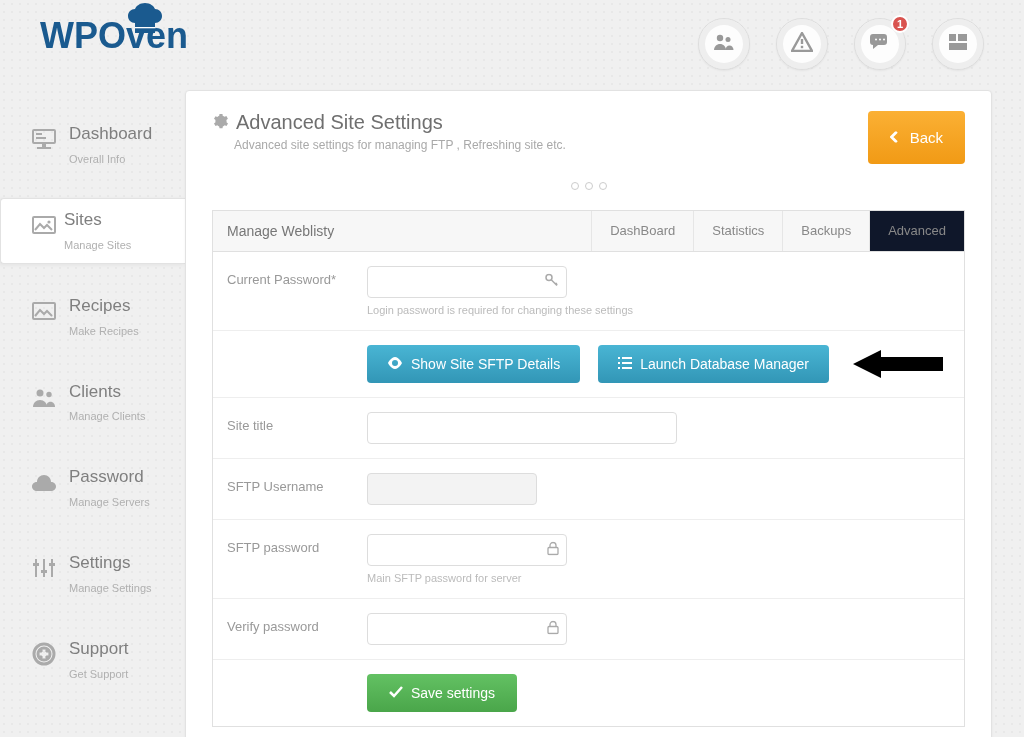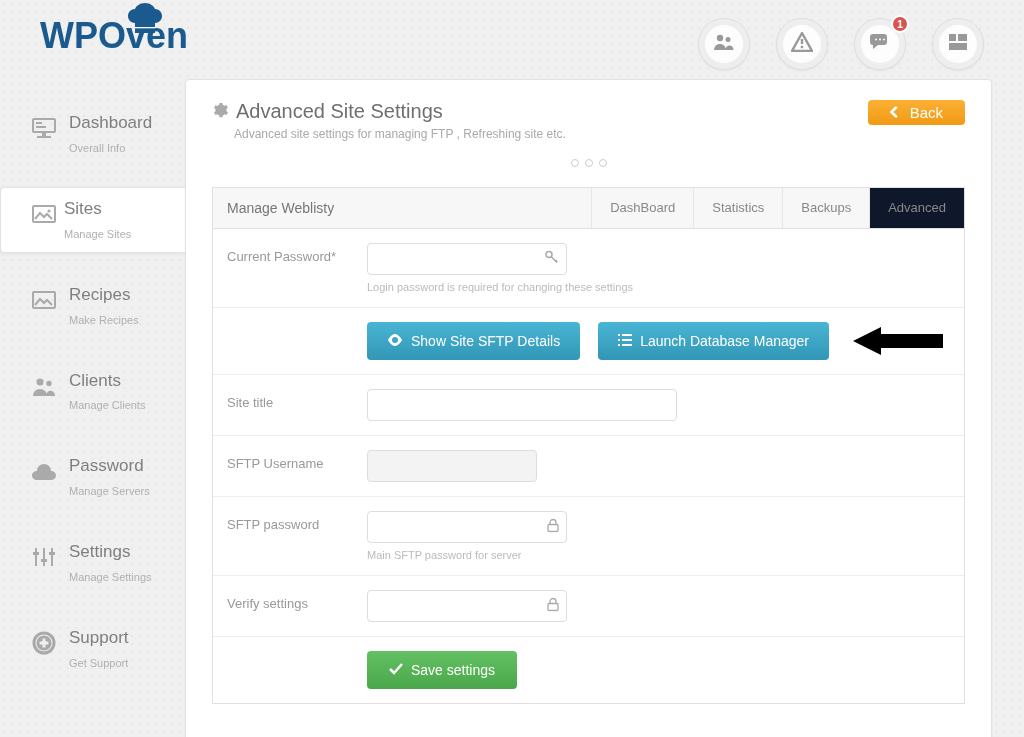--- a/index.html
+++ b/index.html
@@ -6,21 +6,21 @@
 body {
   font-family: "Helvetica Neue", Arial, sans-serif;
   background: #f0f0f0;
   background-image: radial-gradient(#e8e8e8 1px, transparent 1px);
   background-size: 8px 8px;
   width: 1024px;
   height: 737px;
   overflow: hidden;
 }
 .topbar {
-  height: 79px;
+  height: 90px;
   position: relative;
 }
 .logo {
   position: absolute;
   left: 40px;
   top: 15px;
 }
 .logo-text {
   font-size: 36px;
   font-weight: bold;
@@ -141,21 +141,21 @@
   color: #a9a9a9;
   font-size: 12px;
   margin-top: 4px;
   margin-left: 22px;
 }
 .back-btn {
   background: #f5a623;
   background: linear-gradient(#fbb034,#f19a15);
   color: #fff;
   border: none;
-  padding: 4px 22px;
+  padding: 18px 22px;
   font-size: 15px;
   border-radius: 4px;
   cursor: pointer;
   display: flex;
   align-items: center;
   gap: 6px;
 }
 .dots {
   text-align: center;
   margin: 12px 0 16px;
@@ -543,21 +543,21 @@
                   <rect x="1" y="6" width="10" height="7" rx="1" fill="none" stroke="currentColor" stroke-width="1.3"></rect>
                   <path d="M3 6V4a3 3 0 016 0v2" fill="none" stroke="currentColor" stroke-width="1.3"></path>
                 </svg>
             </span>
           </div>
           <div class="hint">Main SFTP password for server</div>
         </div>
       </div>
 
       <div class="form-row">
-        <div class="form-label">Verify settings</div>
+        <div class="form-label">Verify password</div>
         <div class="form-control">
           <div class="input-wrap">
             <input type="password" class="text-input" style="">
             <span class="input-icon">
               <svg width="12" height="14" viewBox="0 0 12 14" fill="currentColor">
                   <rect x="1" y="6" width="10" height="7" rx="1" fill="none" stroke="currentColor" stroke-width="1.3"></rect>
                   <path d="M3 6V4a3 3 0 016 0v2" fill="none" stroke="currentColor" stroke-width="1.3"></path>
                 </svg>
             </span>
           </div>

